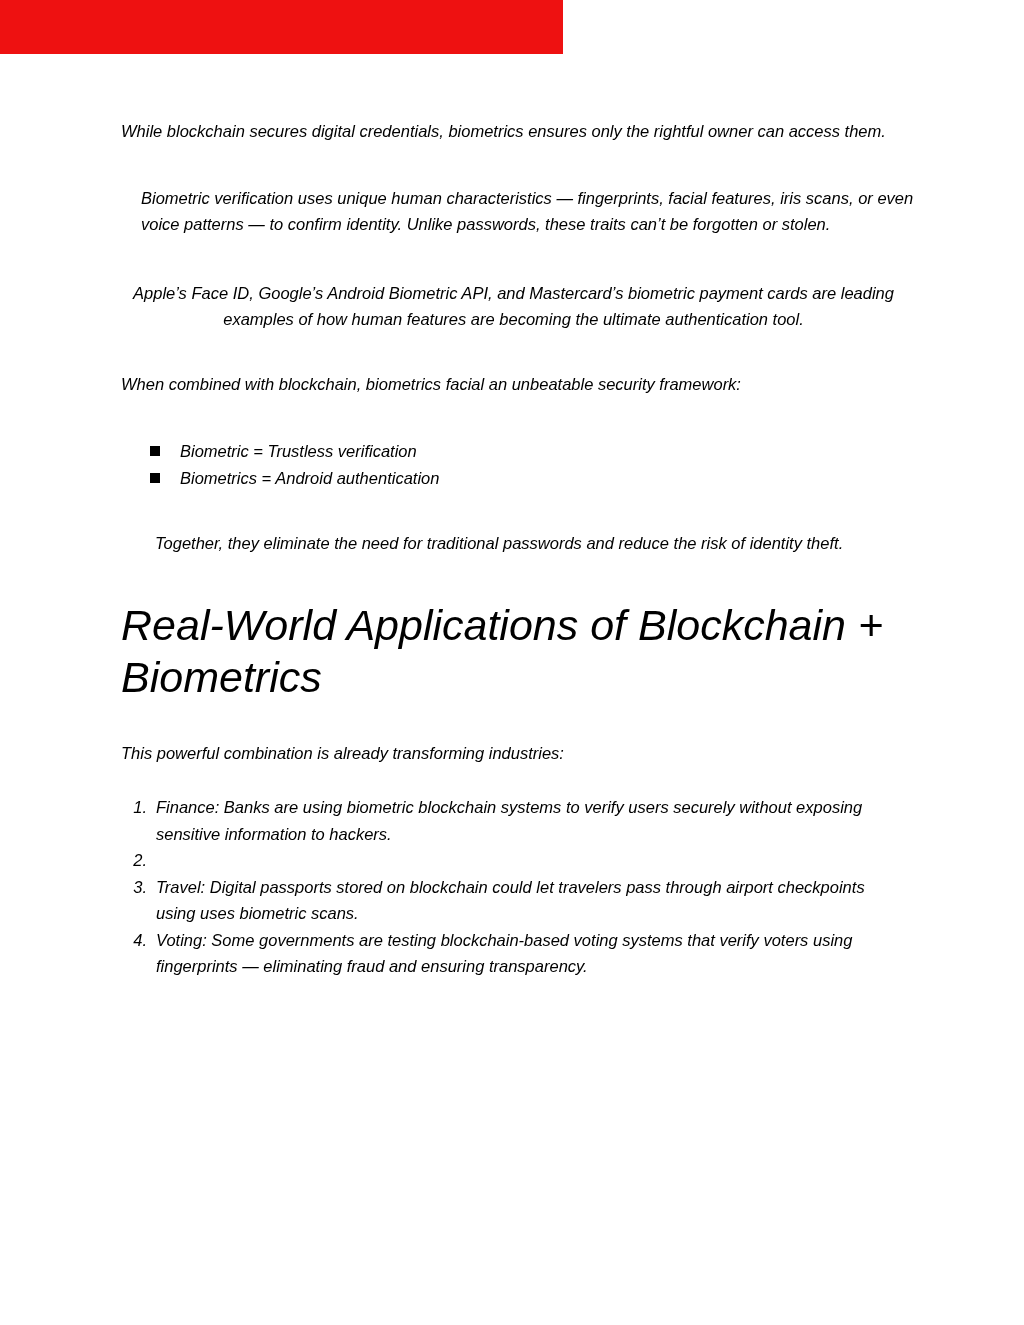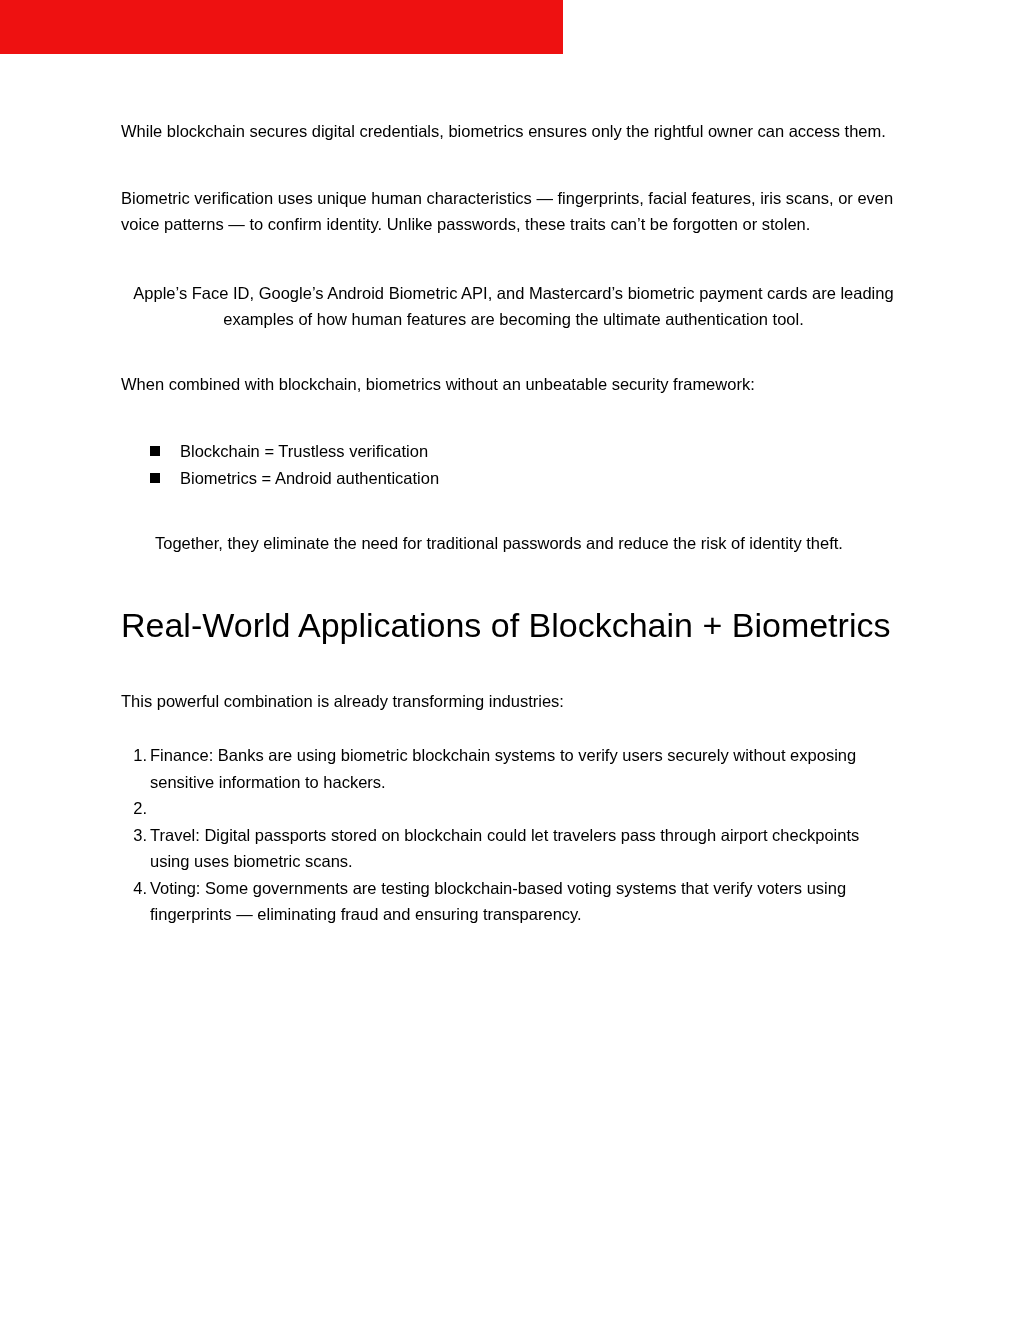--- a/index.html
+++ b/index.html
@@ -30,21 +30,21 @@
     padding: 118px 0 0 121px;
     box-sizing: border-box;
     color: #000000;
     font-size: 16.5px;
     line-height: 26.5px;
   }
   .para {
     margin: 0 0 40px 0;
     width: 785px;
   }
-  .para.p2 { margin-bottom: 42px; }
+  .para.p2 { margin-bottom: 42px; margin-left: 20px; }
   .para.p3 { margin-bottom: 38px; text-align: center; }
   .para.p4 { margin-bottom: 41px; }
   .para.p5 { width: 750px; margin-bottom: 42px; margin-left: 34px; }
   .para.p6 { margin-bottom: 28px; }
   .bullet-list {
     list-style: none;
     margin: 0 0 39px 0;
     padding: 0;
   }
   .bullet-list li {
@@ -61,21 +61,21 @@
     width: 10px;
     height: 10px;
     margin-top: 8px;
     background: #000000;
   }
   .bullet-text {
     margin-left: 20px;
     width: 700px;
   }
   .doc-heading {
-    font-size: 34px;
+    font-size: 43px;
     line-height: 52px;
     font-weight: 400;
     letter-spacing: 0;
     margin: 0 0 37px 0;
     width: 785px;
     color: #000000;
   }
   .numbered-list {
     list-style: none;
     margin: 0;
@@ -84,47 +84,47 @@
   .numbered-list li {
     display: flex;
     align-items: flex-start;
   }
   .num-cell {
     width: 26px;
     flex: 0 0 26px;
     text-align: right;
   }
   .num-text {
-    margin-left: 3px;
+    margin-left: 9px;
     width: 718px;
   }
 </style>
 </head>
 <body>
 
 <div class="page">
 
   <div class="red-bar" style="background-color: rgb(238, 17, 17);"></div>
 
-  <div class="content" style="color: rgb(0, 0, 0);">
+  <div class="content" style="color: rgb(0, 0, 0); font-style: italic;">
 
     <p class="para p1">While blockchain secures digital credentials, biometrics ensures only the rightful owner can access them.</p>
 
     <p class="para p2">Biometric verification uses unique human characteristics — fingerprints, facial features, iris scans, or even voice patterns — to confirm identity. Unlike passwords, these traits can’t be forgotten or stolen.</p>
 
     <p class="para p3">Apple’s Face ID, Google’s Android Biometric API, and Mastercard’s biometric payment cards are leading examples of how human features are becoming the ultimate authentication tool.</p>
 
-    <p class="para p4">When combined with blockchain, biometrics without an unbeatable security framework:</p>
+    <p class="para p4">When combined with blockchain, biometrics facial an unbeatable security framework:</p>
 
     <ul class="bullet-list">
       <li>
         <span class="bullet-cell">
           <span class="square"></span>
         </span>
-        <span class="bullet-text">Blockchain = Trustless verification</span>
+        <span class="bullet-text">Biometric = Trustless verification</span>
       </li>
       <li>
         <span class="bullet-cell">
           <span class="square"></span>
         </span>
         <span class="bullet-text">Biometrics = Android authentication</span>
       </li>
     </ul>
 
     <p class="para p5">Together, they eliminate the need for traditional passwords and reduce the risk of identity theft.</p>

